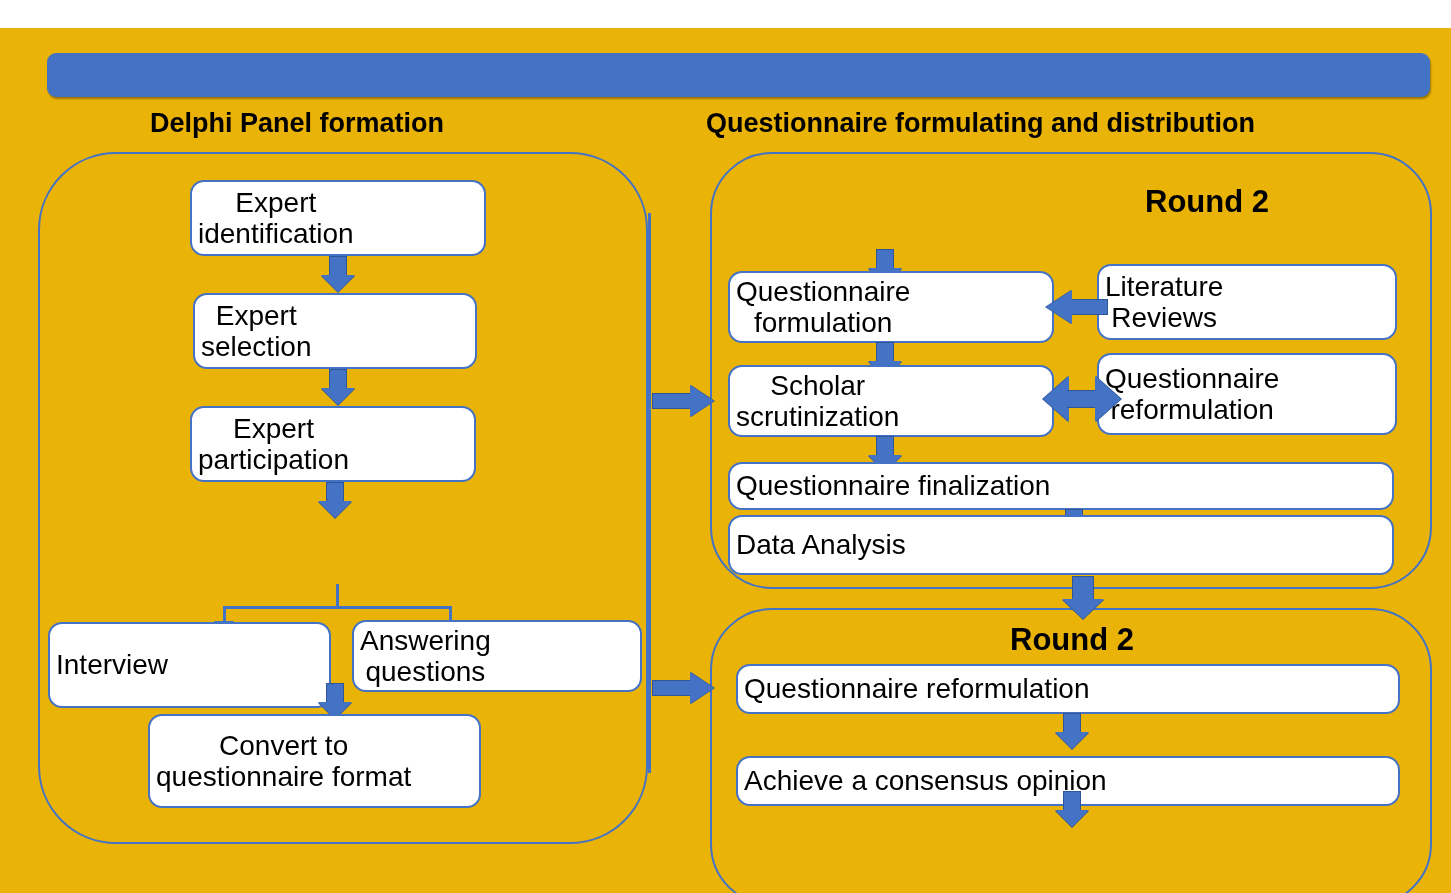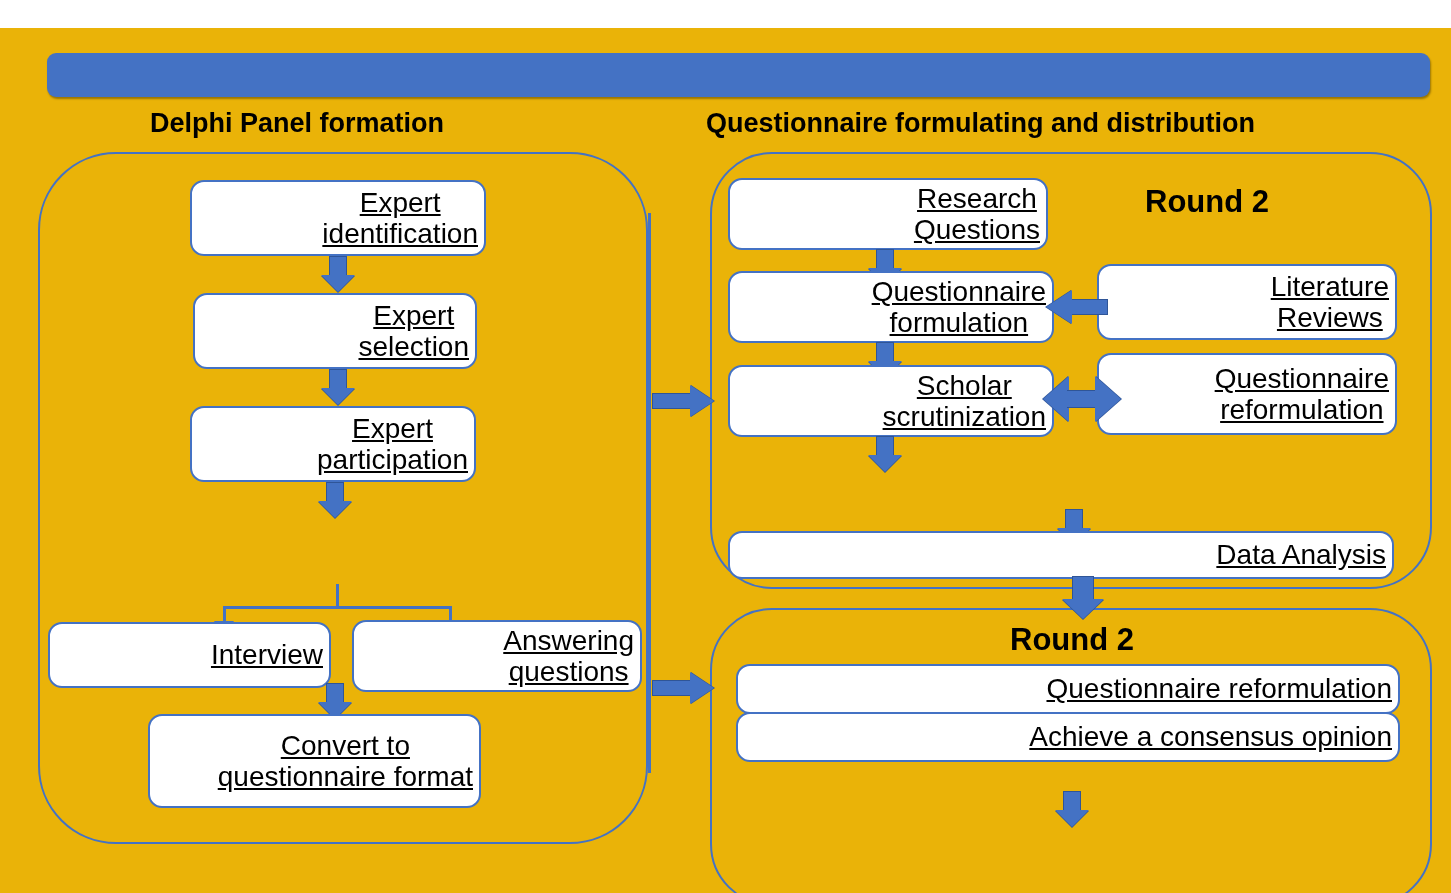--- a/index.html
+++ b/index.html
@@ -55,27 +55,26 @@
 
   
   .box {
     position: absolute;
     border: 2px solid #4472C4;
     border-radius: 14px;
     background: #ffffff;
     box-sizing: border-box;
     display: flex;
     align-items: center;
-    justify-content: flex-end;
+    justify-content: flex-start;
     text-align: center;
     color: #000000;
     font-size: 28px;
     line-height: 1.12;
     padding: 2px 6px;
-    text-decoration: underline;
   }
   .box.two-line { font-size: 28px; }
 
   
   .round-label {
     position: absolute;
     font-weight: bold;
     font-size: 31px;
     color: #000000;
     white-space: nowrap;
@@ -258,21 +257,21 @@
   </div>
 
 
   <div class="line" style="left:336px; top:556px; width:2.5px; height:24px;"></div>
   <div class="line" style="left:223px; top:578px; width:228px; height:2.5px;"></div>
   <div class="line" style="left:223px; top:578px; width:2.5px; height:18px;"></div>
   <div class="thin-head" style="left:214px; top:593px;"></div>
   <div class="line" style="left:449px; top:578px; width:2.5px; height:18px;"></div>
   <div class="thin-head" style="left:440px; top:593px;"></div>
 
-  <div class="box" style="left:48px; top:594px; width:283px; height:66px;">
+  <div class="box" style="left:48px; top:594px; width:283px; height:86px;">
     <span style="white-space:pre-line">Interview</span>
   </div>
 
   <div class="box two-line" style="left:352px; top:592px; width:290px; height:72px;">
     <span style="white-space:pre-line">Answering
 questions</span>
   </div>
 
   <div class="arr-d" style="left:318px; top:655px;">
     <div class="stem"></div>
@@ -289,24 +288,20 @@
       <div class="head"></div>
   </div>
 
   <div class="arr-r" style="left:652px; top:644px;">
     <div class="stem"></div>
       <div class="head"></div>
   </div>
 
   <div class="round-label" id="round1-label">Round 2</div>
 
-  <div class="box two-line" style="left:728px; top:150px; width:320px; height:72px;">
-    <span style="white-space:pre-line">Research
-Questions</span>
-  </div>
 
   <div class="arr-d" style="left:868px; top:221px;">
     <div class="stem"></div>
       <div class="head"></div>
   </div>
 
   <div class="box two-line" style="left:728px; top:243px; width:326px; height:72px;">
     <span style="white-space:pre-line">Questionnaire
 formulation</span>
   </div>
@@ -319,27 +314,30 @@
   <div class="box two-line" style="left:728px; top:337px; width:326px; height:72px;">
     <span style="white-space:pre-line">Scholar
 scrutinization</span>
   </div>
 
   <div class="arr-d" style="left:868px; top:408px;">
     <div class="stem"></div>
       <div class="head"></div>
   </div>
 
+  <div class="box" style="left:728px; top:434px; width:666px; height:48px;">
+    <span style="white-space:pre-line">Questionnaire finalization</span>
+  </div>
 
   <div class="arr-d" style="left:1057px; top:481px;">
     <div class="stem"></div>
       <div class="head"></div>
   </div>
 
-  <div class="box" style="left:728px; top:503px; width:666px; height:48px;">
+  <div class="box" style="left:728px; top:487px; width:666px; height:60px;">
     <span style="white-space:pre-line">Data Analysis</span>
   </div>
 
   <div class="box two-line" style="left:1097px; top:236px; width:300px; height:76px;">
     <span style="white-space:pre-line">Literature
 Reviews</span>
   </div>
 
   <div class="arr-l" style="left:1046px; top:262px;">
     <div class="stem"></div>
@@ -366,21 +364,21 @@
 
   <div class="box" style="left:736px; top:636px; width:664px; height:50px;">
     <span style="white-space:pre-line">Questionnaire reformulation</span>
   </div>
 
   <div class="arr-d" style="left:1055px; top:685px;">
     <div class="stem"></div>
       <div class="head"></div>
   </div>
 
-  <div class="box" style="left:736px; top:684px; width:664px; height:50px;">
+  <div class="box" style="left:736px; top:728px; width:664px; height:50px;">
     <span style="white-space:pre-line">Achieve a consensus opinion</span>
   </div>
 
   <div class="arr-d" style="left:1055px; top:763px;">
     <div class="stem"></div>
       <div class="head"></div>
   </div>
 
 
 </div>

